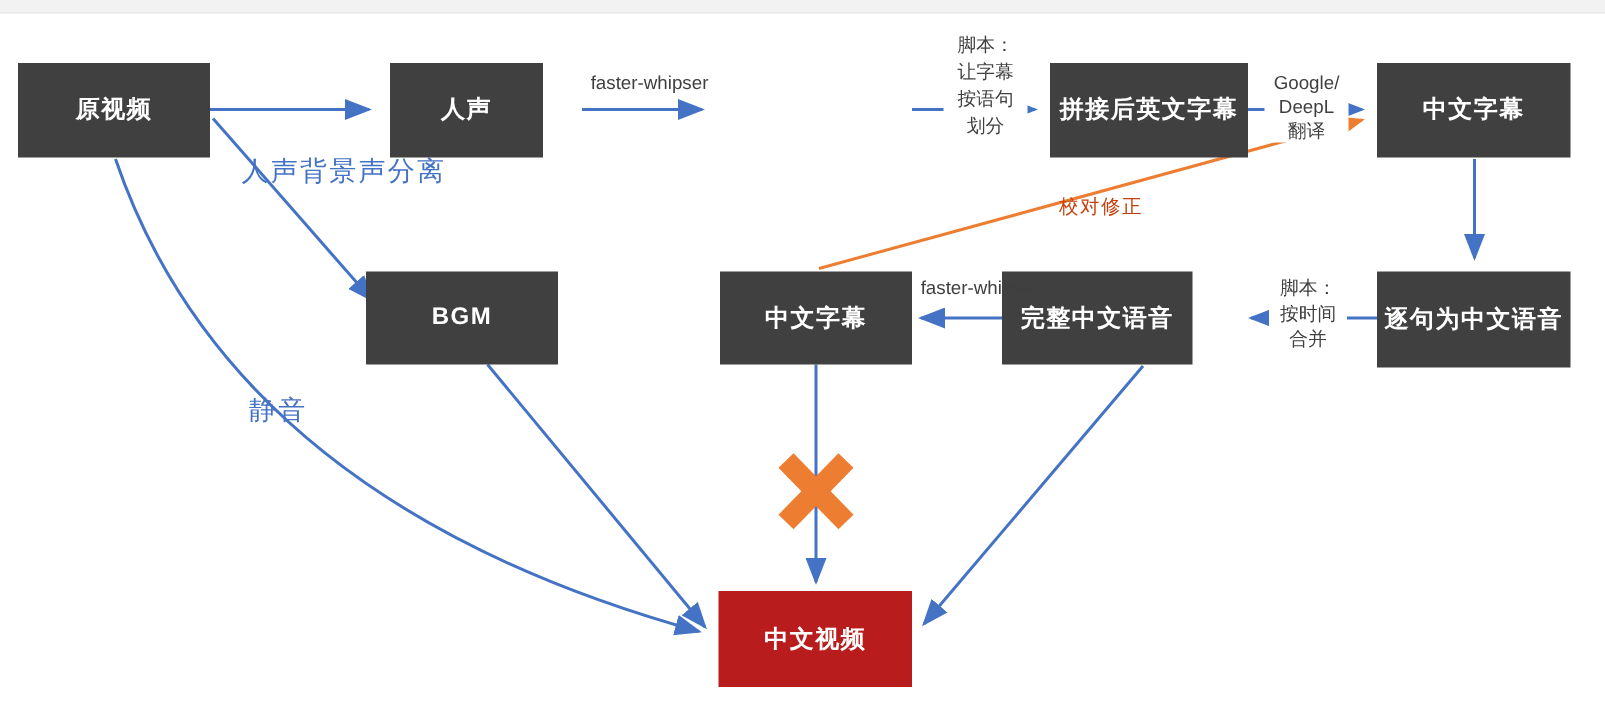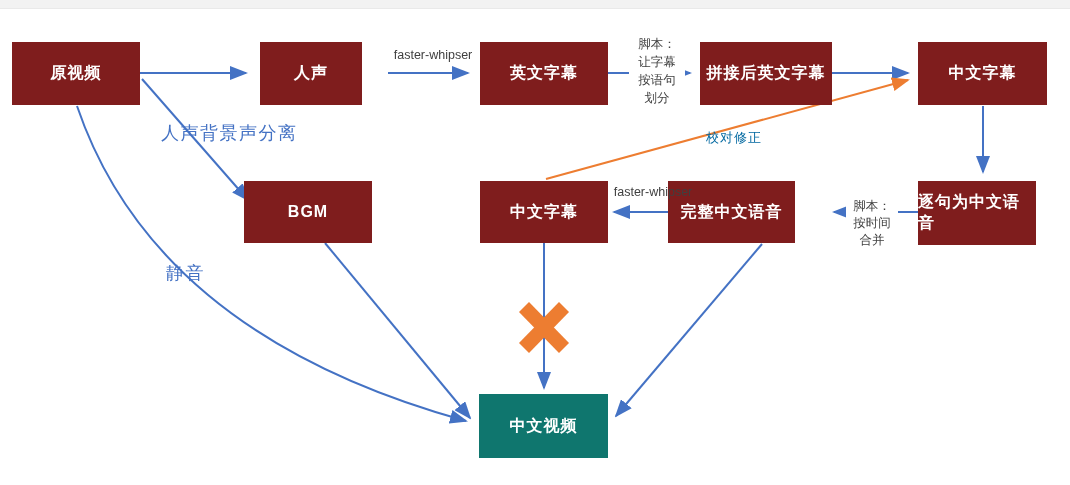--- a/index.html
+++ b/index.html
@@ -23,55 +23,55 @@
     border-bottom: 1px solid #e9e9e9;
   }
   .arrows {
     position: absolute;
     left: 0; top: 0;
     z-index: 1;
   }
   .node {
     position: absolute;
     z-index: 2;
-    background: #7f1d1d;
+    background: #404040;
     color: #ffffff;
     font-size: 16px;
     font-weight: bold;
     display: flex;
     align-items: center;
     justify-content: center;
     letter-spacing: 1px;
     box-sizing: border-box;
   }
-  .node.orange { background: #0f766e; font-family: Liberation Serif, serif; }
+  .node.orange { background: #b91c1c; font-family: Liberation Serif, serif; }
   .elabel {
     position: absolute;
     z-index: 3;
     font-size: 12.5px;
     color: #3f3f3f;
     text-align: center;
     line-height: 17px;
     white-space: nowrap;
   }
-  .elabel.bg { background: #ffffff; margin-top: 14px; }
+  .elabel.bg { background: #ffffff; }
   .elabel.lh18 { line-height: 18px; }
   .blue-label {
     position: absolute;
     z-index: 3;
     font-size: 18px;
     color: #4472C4;
     letter-spacing: 1.5px;
     white-space: nowrap;
   }
   .orange-label {
     position: absolute;
     z-index: 3;
     font-size: 13px;
-    color: #0369a1;
+    color: #c2410c;
     letter-spacing: 1px;
     white-space: nowrap;
   }
 </style>
 </head>
 <body>
 
 <div class="canvas">
 
   <div class="top-strip"></div>
@@ -105,63 +105,65 @@
       <path d="M564,307 L524,348" stroke="#ED7D31" stroke-width="14" fill="none"></path>
     </g>
   </svg>
 
   <div class="node" style="left:12px;top:42px;width:128px;height:63px">
     <span>原视频</span>
   </div>
   <div class="node" style="left:260px;top:42px;width:102px;height:63px">
     <span>人声</span>
   </div>
-  <div class="node" style="left:480px;top:42px;width:128px;height:63px">
-    <span>英文字幕</span>
-  </div>
   <div class="node" style="left:700px;top:42px;width:132px;height:63px">
     <span>拼接后英文字幕</span>
   </div>
   <div class="node" style="left:918px;top:42px;width:129px;height:63px">
     <span>中文字幕</span>
   </div>
   <div class="node" style="left:244px;top:181px;width:128px;height:62px">
     <span>BGM</span>
   </div>
   <div class="node" style="left:480px;top:181px;width:128px;height:62px">
     <span>中文字幕</span>
   </div>
   <div class="node" style="left:668px;top:181px;width:127px;height:62px">
     <span>完整中文语音</span>
   </div>
-  <div class="node" style="left:918px;top:181px;width:118px;height:64px">
+  <div class="node" style="left:918px;top:181px;width:129px;height:64px">
     <span>逐句为中文语音</span>
   </div>
   <div class="node orange" style="left:479px;top:394px;width:129px;height:64px">
     <span>中文视频</span>
   </div>
 
   <div class="elabel" style="left:388px;top:47px;width:90px">faster-whipser</div>
 
   <div class="elabel bg lh18" style="left:629px;top:21px;width:56px">
     <div>脚本：</div>
     <div>让字幕</div>
     <div>按语句</div>
     <div>划分</div>
   </div>
 
+  <div class="elabel bg" style="left:843px;top:47px;width:56px;line-height:16px">
+    <div>Google/</div>
+    <div>DeepL</div>
+    <div>翻译</div>
+  </div>
 
 
   <div class="elabel bg" style="left:846px;top:184px;width:52px">
     <div>脚本：</div>
     <div>按时间</div>
     <div>合并</div>
   </div>
 
   <div class="elabel" style="left:608px;top:184px;width:90px">faster-whipser</div>
 
   <div class="orange-label" style="left:706px;top:129px">校对修正</div>
 
-  <div class="blue-label" style="left:161px;top:121px">人声背景声分离</div>
+  <div class="blue-label" style="left:161px;top:102px">人声背景声分离</div>
 
   <div class="blue-label" style="left:166px;top:261px">静音</div>
 
 </div>
 
 </body></html>

